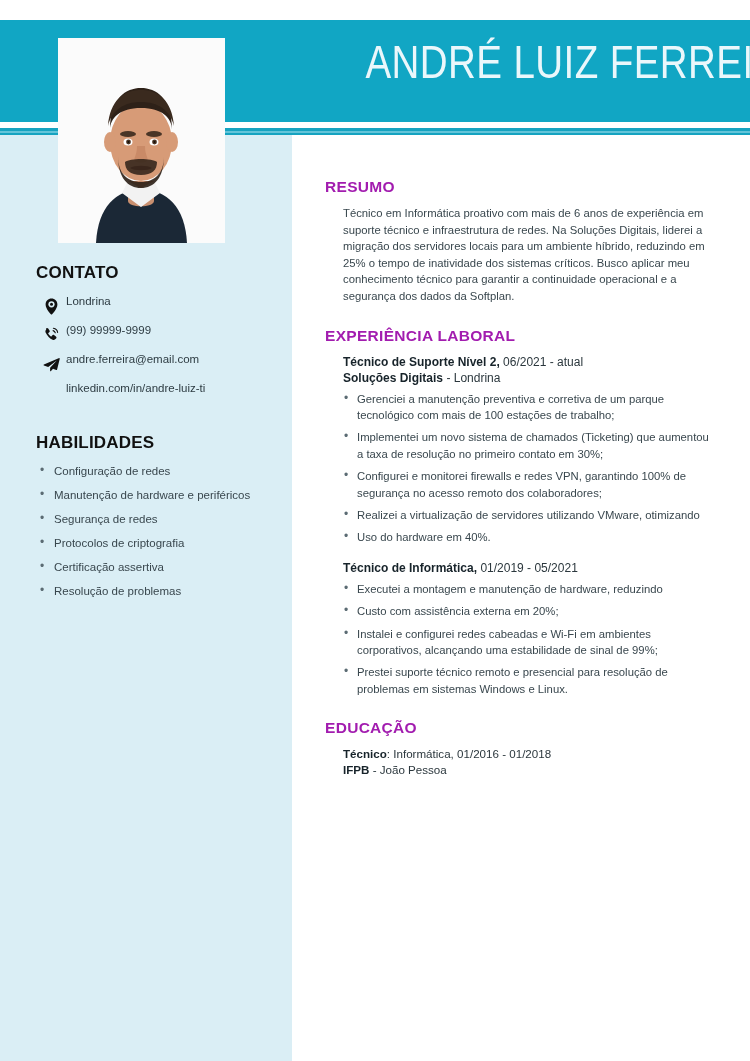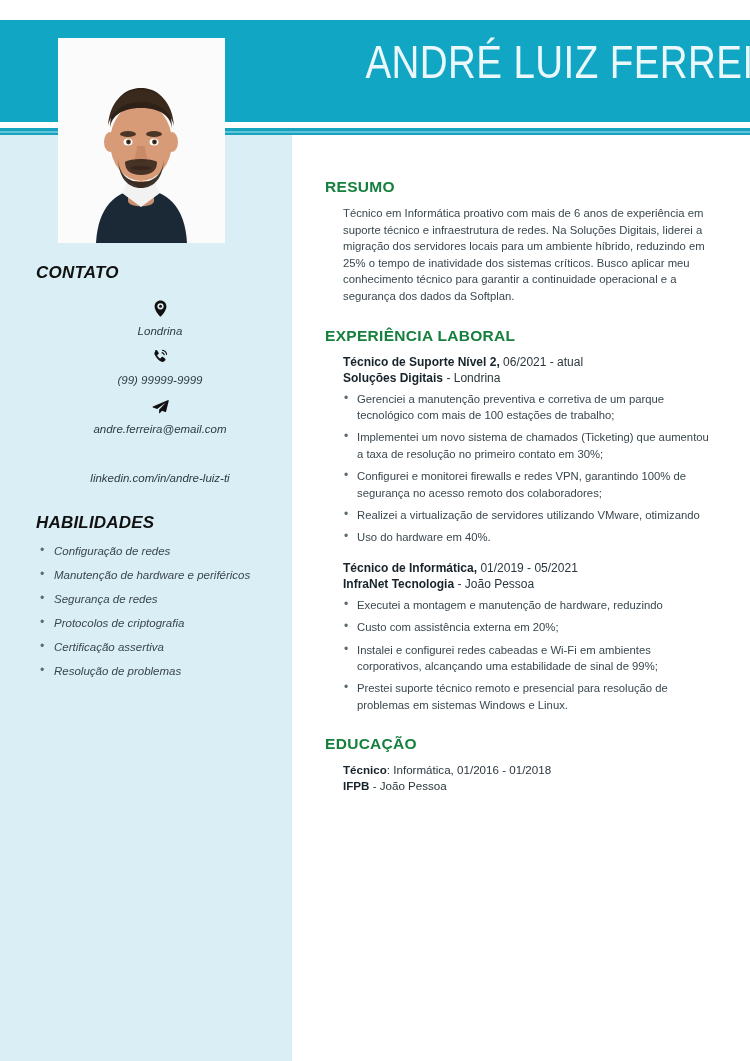--- a/index.html
+++ b/index.html
@@ -55,32 +55,32 @@
 
   
   .photo-frame {
     position: absolute; left: 58px; top: 38px; width: 167px; height: 205px;
     background: #ffffff; overflow: hidden;
   }
   .photo-svg { display: block; width: 167px; height: 205px; }
 
   
   .side-content {
-    position: absolute; left: 0; top: 262px; width: 292px; padding: 0 8px 0 36px; font-style: italic;
+    position: absolute; left: 0; top: 262px; width: 292px; padding: 0 8px 0 36px;
   }
   .side-h {
     font-size: 17px; font-weight: bold; color: #111111;
     letter-spacing: 0.2px; line-height: 21px;
     margin-bottom: 10px;
   }
   .side-block { margin-bottom: 26px; }
 
   .contact-row {
-    display: flex; align-items: center;
-    min-height: 26px; margin-bottom: 3px; flex-direction: column;
+    display: flex; 
+    min-height: 26px; margin-bottom: 3px;
   }
   .contact-ico {
     width: 30px; flex: 0 0 30px; display: flex;
     align-items: center; justify-content: center;
     color: #111111;
   }
   .contact-txt {
     font-size: 11.5px; color: #2d3b42; line-height: 16px;
   }
 
@@ -96,21 +96,21 @@
   .side-list li::before {
     content: "•"; position: absolute; left: 4px; top: -1px;
     color: #5b6b73; font-size: 12px;
   }
 
   
   .main {
     position: absolute; left: 325px; top: 178px; width: 392px;
   }
   .main-h {
-    font-size: 15.5px; font-weight: bold; color: #15803d;
+    font-size: 15.5px; font-weight: bold; color: #a21caf;
     letter-spacing: 0.3px; margin-bottom: 9px;
   }
   .main-section { margin-bottom: 22px; }
   .summary {
     font-size: 11.3px; line-height: 16.6px; color: #39474e;
     padding-left: 18px;
   }
 
   .job { padding-left: 18px; margin-bottom: 14px; }
   .job-line {
@@ -257,24 +257,20 @@
           <li>Realizei a virtualização de servidores utilizando VMware, otimizando</li>
           <li>Uso do hardware em 40%.</li>
         </ul>
       </div>
 
       <div class="job">
         <div class="job-line">
           <b>Técnico de Informática,</b>
           <span>01/2019 - 05/2021</span>
         </div>
-        <div class="job-line">
-          <b>InfraNet Tecnologia</b>
-          <span>- João Pessoa</span>
-        </div>
         <ul class="job-list">
           <li>Executei a montagem e manutenção de hardware, reduzindo</li>
           <li>Custo com assistência externa em 20%;</li>
           <li>Instalei e configurei redes cabeadas e Wi-Fi em ambientes corporativos, alcançando uma estabilidade de sinal de 99%;</li>
           <li>Prestei suporte técnico remoto e presencial para resolução de problemas em sistemas Windows e Linux.</li>
         </ul>
       </div>
     </div>
 
     <div class="main-section">

